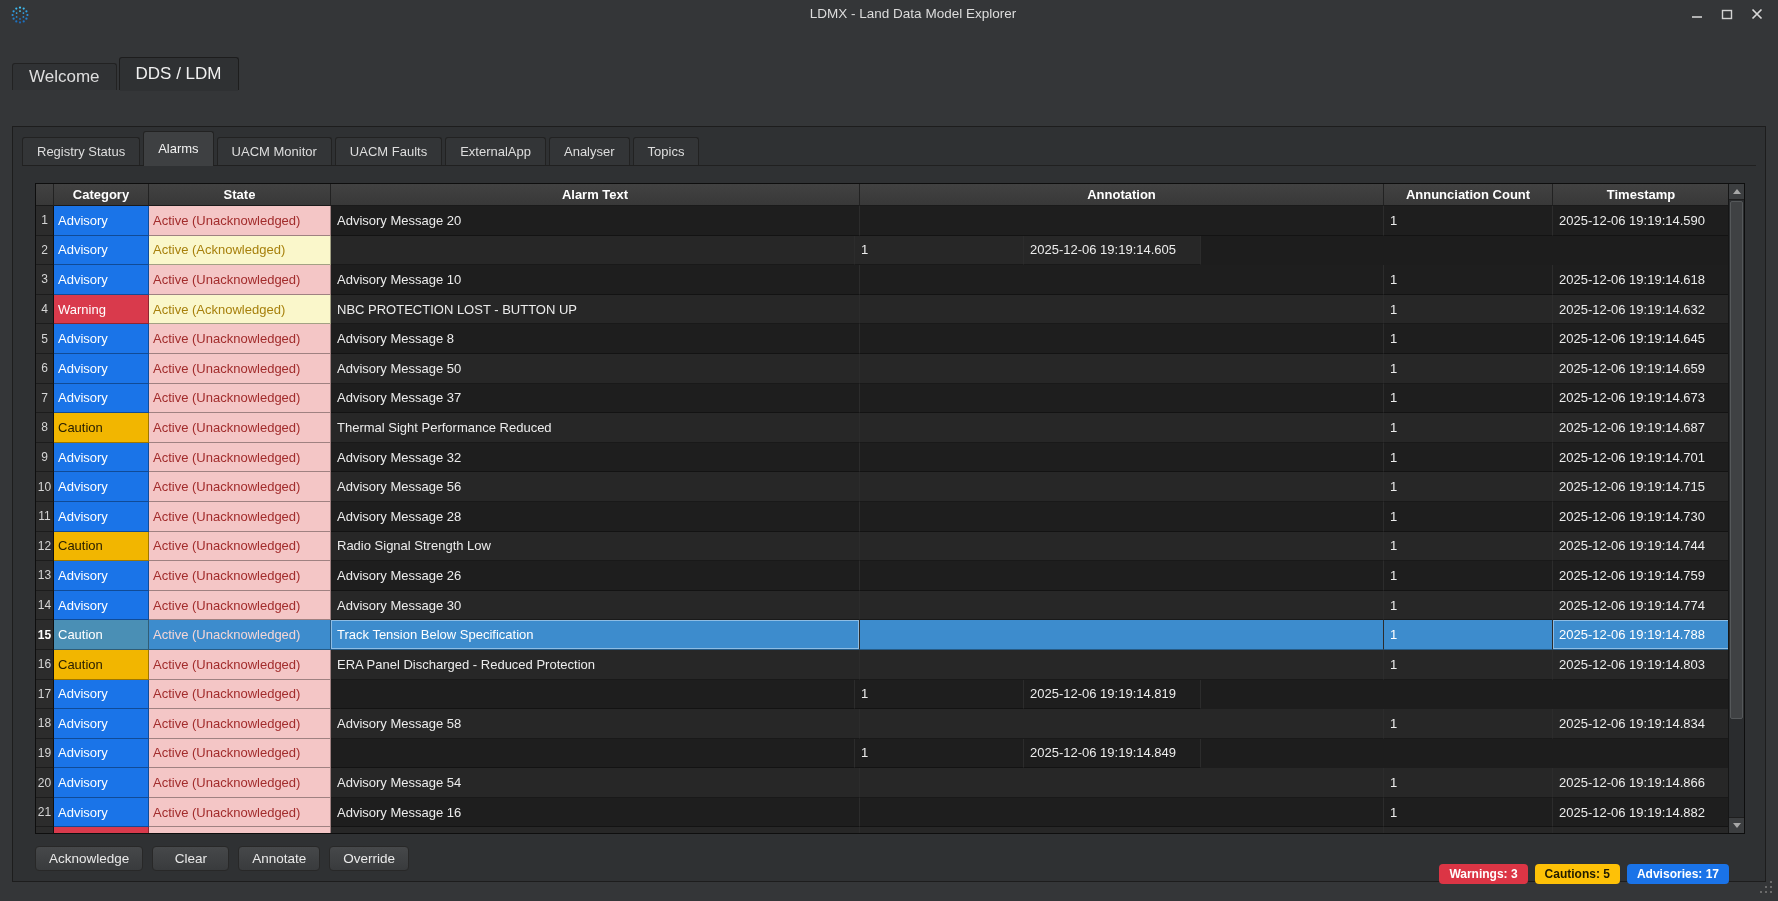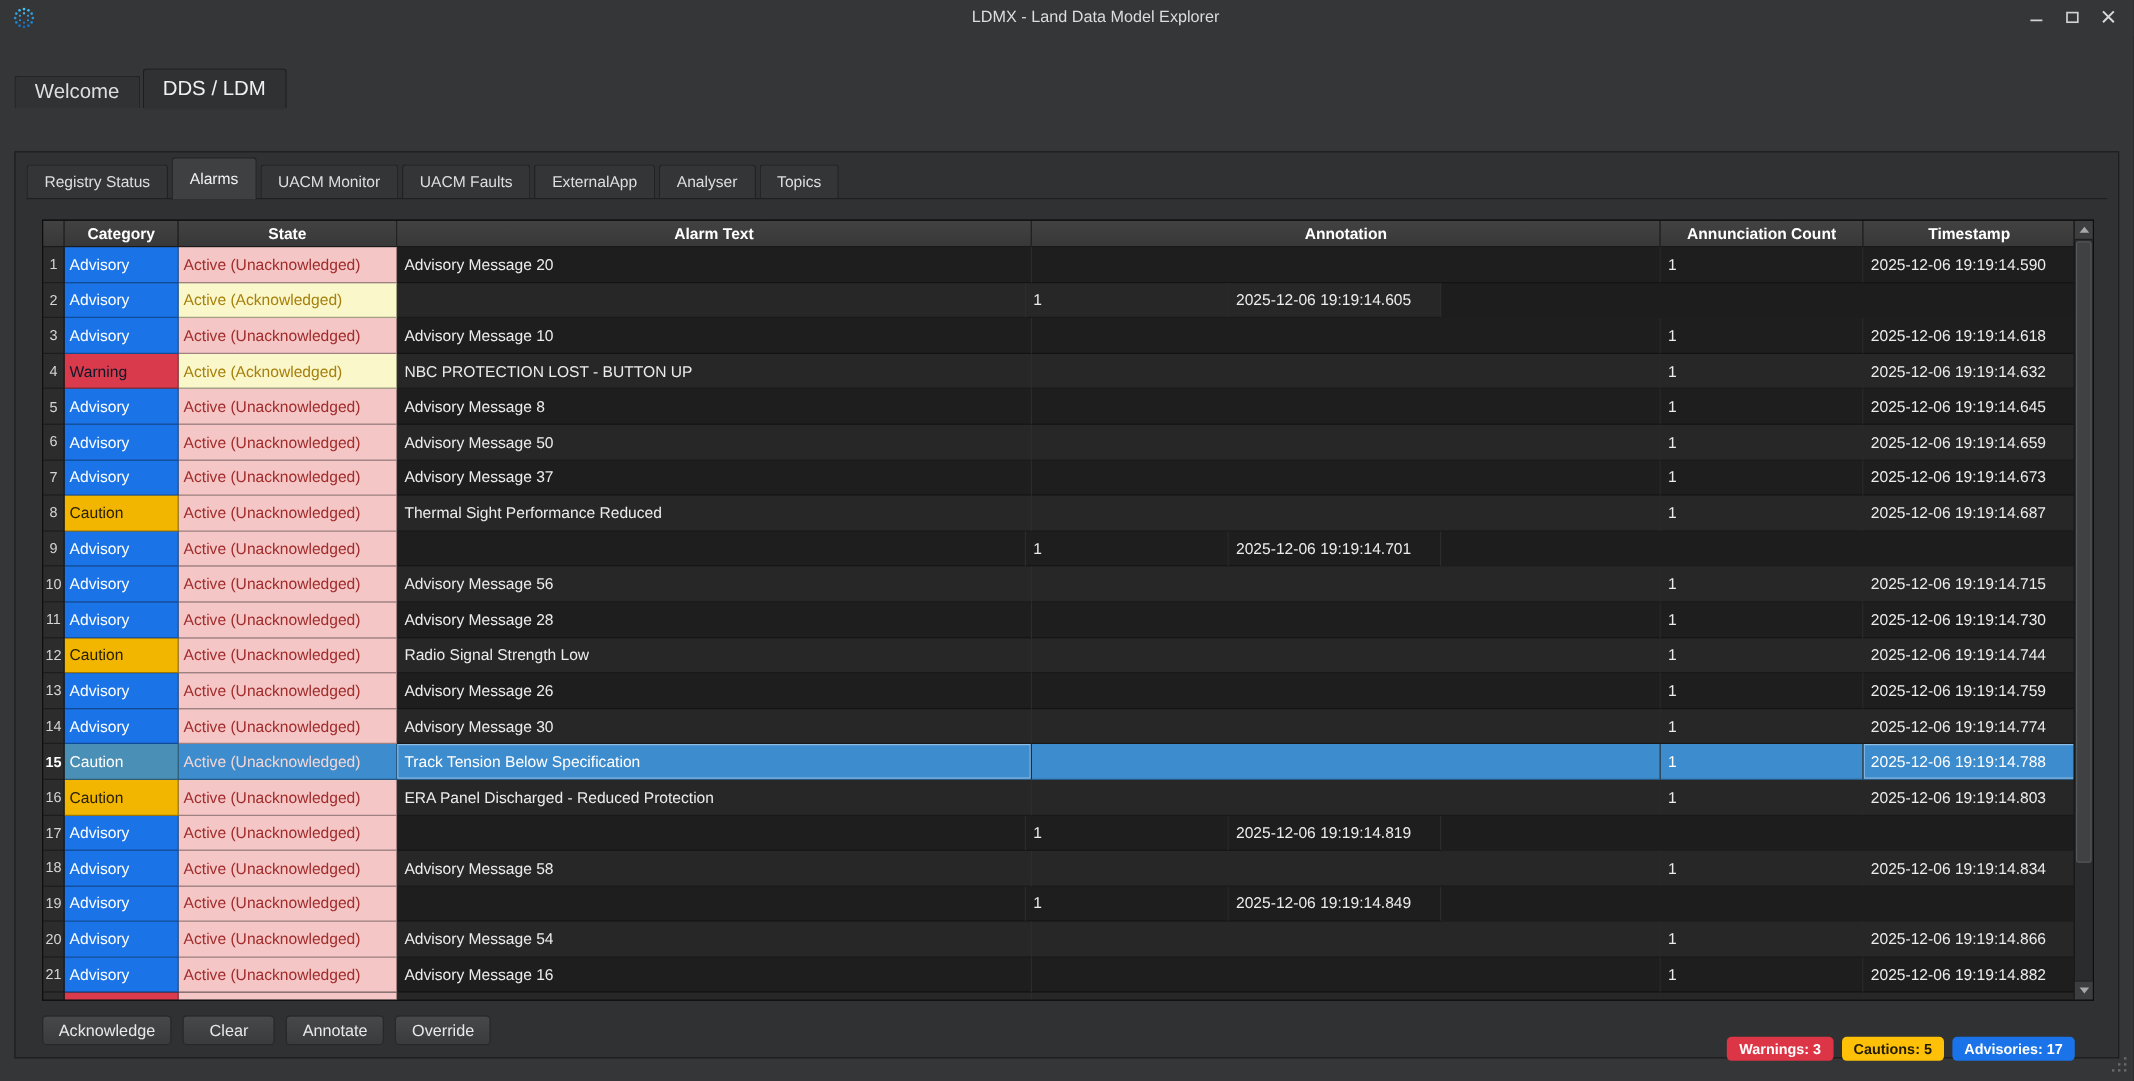--- a/index.html
+++ b/index.html
@@ -61,21 +61,21 @@
            border-right:1px solid #0f0f0f; }
   .c-cat, .c-state { padding-left:4px; }
   .c-alarm, .c-count { padding-left:6px; }
   .c-annot { padding-left:6px; }
   .c-time { padding-left:6px; }
   .dark { color:#ececec; border-right:1px solid #2c2c2c; }
   .row.odd  .dark { background:#1e1e1e; }
   .row.even .dark { background:#272727; }
 
   .cat-advisory { background:#1a74e8; color:#ffffff; }
-  .cat-warning  { background:#d93a4c; color:#0f172a; }
+  .cat-warning  { background:#d93a4c; color:#ffffff; }
   .cat-caution  { background:#f2b600; color:#2a2000; }
   .state-unack  { background:#f4c6c6; color:#a22c2c; }
   .state-ack    { background:#faf7cb; color:#a7800c; }
 
   .row.sel .dark { background:#3d8ccd; color:#ffffff; }
   .row.sel .c-cat { background:#4a8fb5; color:#ffffff; }
   .row.sel .c-state { background:#3d8ccd; color:#f4d6d6; }
   .row.sel .c-num { color:#ffffff; font-weight:bold; }
   .row.sel .c-alarm, .row.sel .c-time { box-shadow: inset 0 0 0 1px rgba(210,230,248,0.55); }
 
@@ -250,20 +250,21 @@
           <div class="cell c-state w-state state-unack">Active (Unacknowledged)</div>
           <div class="cell c-alarm w-alarm dark">Thermal Sight Performance Reduced</div>
           <div class="cell c-annot w-annot dark"></div>
           <div class="cell c-count w-count dark">1</div>
           <div class="cell c-time w-time dark">2025-12-06 19:19:14.687</div>
         </div>
         <div class="row odd">
           <div class="cell c-num w-num">9</div>
           <div class="cell c-cat w-cat cat-advisory">Advisory</div>
           <div class="cell c-state w-state state-unack">Active (Unacknowledged)</div>
+          <div class="cell c-alarm w-alarm dark">Advisory Message 32</div>
           <div class="cell c-annot w-annot dark"></div>
           <div class="cell c-count w-count dark">1</div>
           <div class="cell c-time w-time dark">2025-12-06 19:19:14.701</div>
         </div>
         <div class="row even">
           <div class="cell c-num w-num">10</div>
           <div class="cell c-cat w-cat cat-advisory">Advisory</div>
           <div class="cell c-state w-state state-unack">Active (Unacknowledged)</div>
           <div class="cell c-alarm w-alarm dark">Advisory Message 56</div>
           <div class="cell c-annot w-annot dark"></div>

